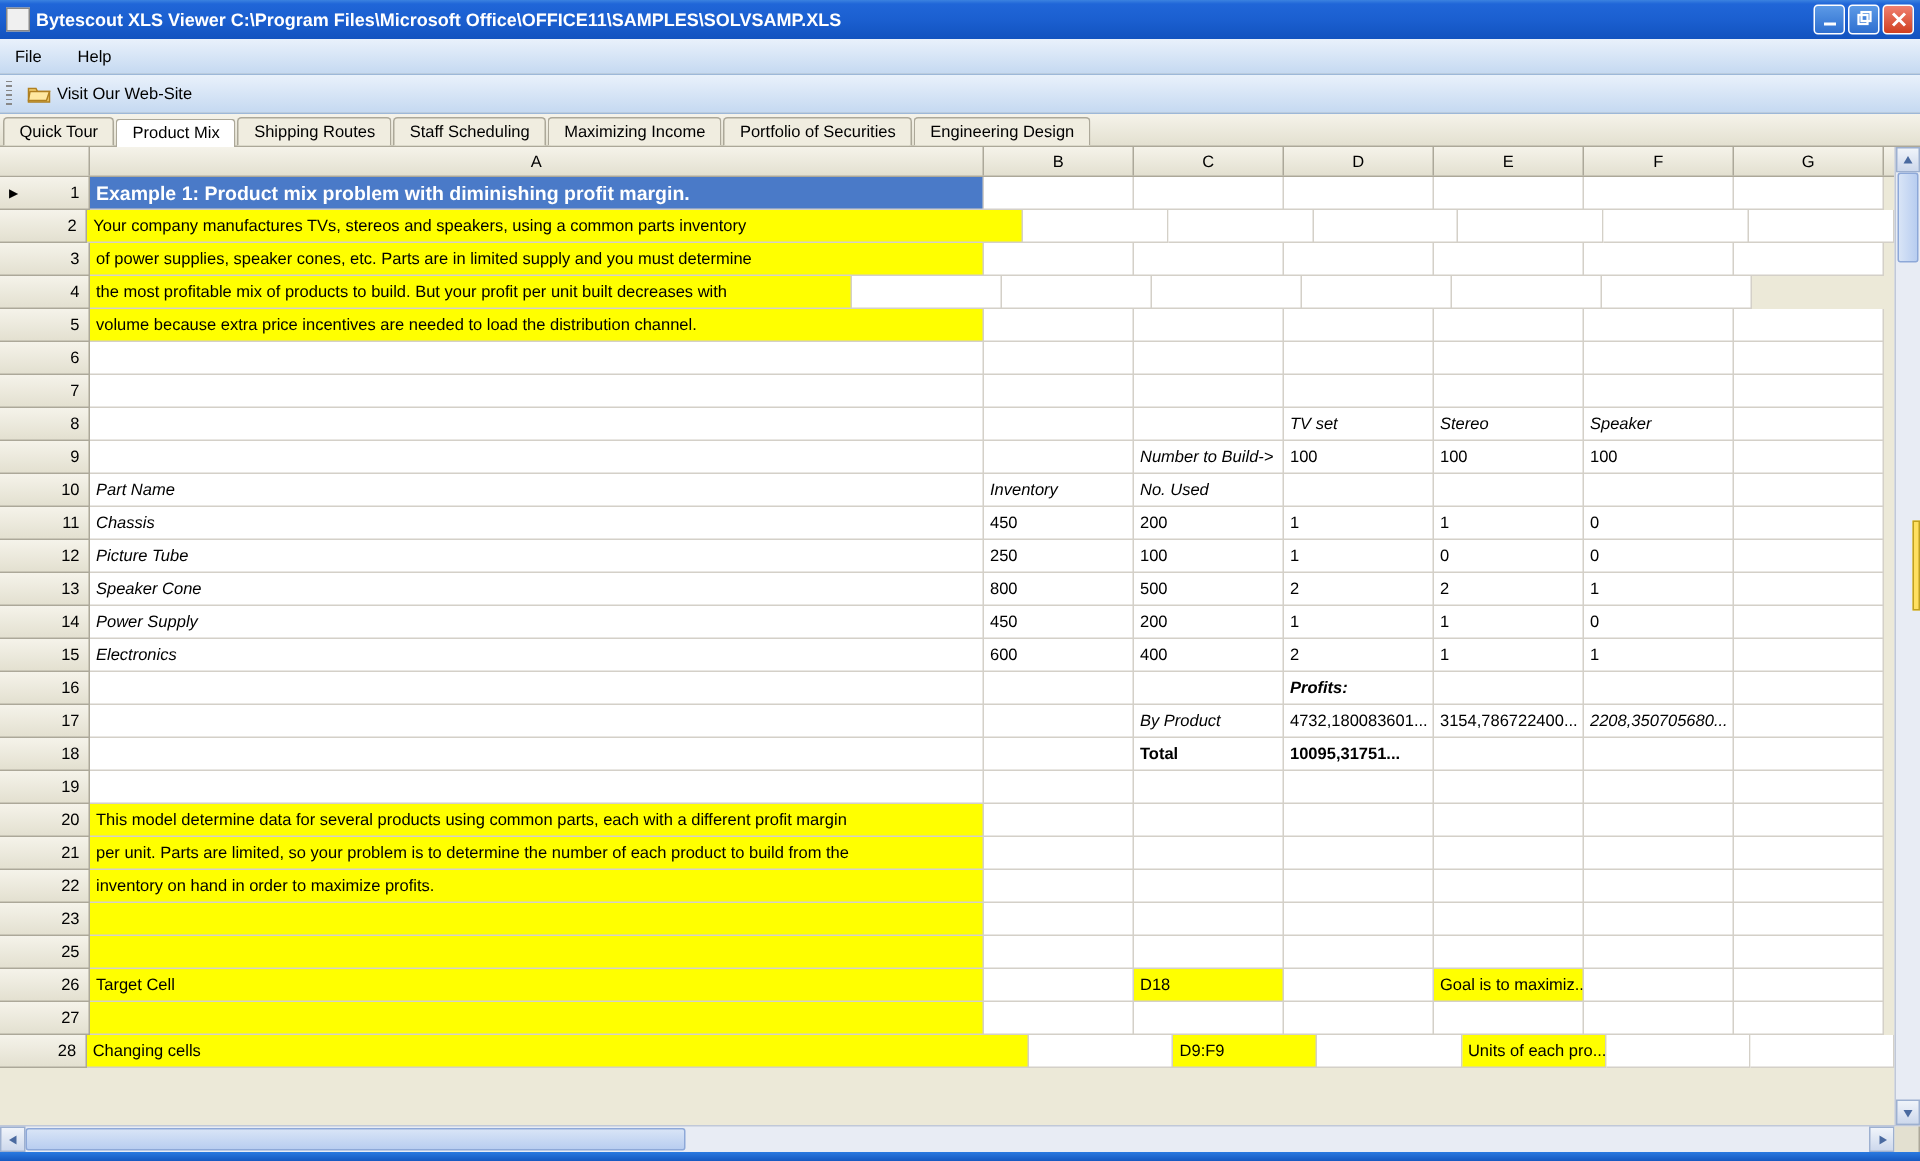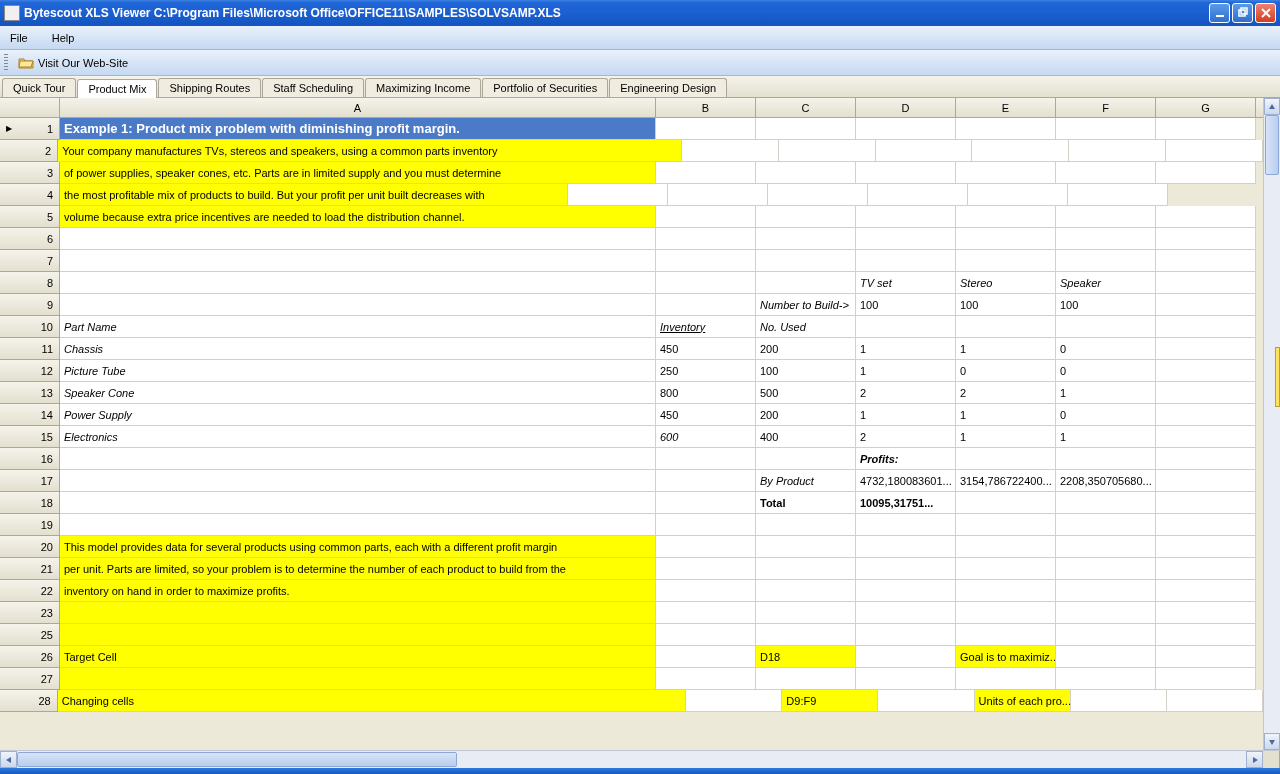--- a/index.html
+++ b/index.html
@@ -224,21 +224,21 @@
           <div class="cell cB" style="width: 100px;"></div>
           <div class="cell cC italic" style="width: 100px;">Number to Build-&gt;</div>
           <div class="cell cD" style="width: 100px;">100</div>
           <div class="cell cE" style="width: 100px;">100</div>
           <div class="cell cF" style="width: 100px;">100</div>
           <div class="cell cG" style="width: 100px;"></div>
         </div>
         <div class="row">
           <div class="rowhdr">10</div>
           <div class="cell cA italic" style="width: 596px;">Part Name</div>
-          <div class="cell cB italic" style="width: 100px; text-decoration: underline;">Inventory</div>
+          <div class="cell cB italic" style="width: 100px;">Inventory</div>
           <div class="cell cC italic" style="width: 100px;">No. Used</div>
           <div class="cell cD" style="width: 100px;"></div>
           <div class="cell cE" style="width: 100px;"></div>
           <div class="cell cF" style="width: 100px;"></div>
           <div class="cell cG" style="width: 100px;"></div>
         </div>
         <div class="row">
           <div class="rowhdr">11</div>
           <div class="cell cA italic" style="width: 596px;">Chassis</div>
           <div class="cell cB" style="width: 100px;">450</div>
@@ -274,21 +274,21 @@
           <div class="cell cB" style="width: 100px;">450</div>
           <div class="cell cC" style="width: 100px;">200</div>
           <div class="cell cD" style="width: 100px;">1</div>
           <div class="cell cE" style="width: 100px;">1</div>
           <div class="cell cF" style="width: 100px;">0</div>
           <div class="cell cG" style="width: 100px;"></div>
         </div>
         <div class="row">
           <div class="rowhdr">15</div>
           <div class="cell cA italic" style="width: 596px;">Electronics</div>
-          <div class="cell cB" style="width: 100px; font-style: italic;">600</div>
+          <div class="cell cB" style="width: 100px;">600</div>
           <div class="cell cC" style="width: 100px;">400</div>
           <div class="cell cD" style="width: 100px;">2</div>
           <div class="cell cE" style="width: 100px;">1</div>
           <div class="cell cF" style="width: 100px;">1</div>
           <div class="cell cG" style="width: 100px;"></div>
         </div>
         <div class="row">
           <div class="rowhdr">16</div>
           <div class="cell cA" style="width: 596px;"></div>
           <div class="cell cB" style="width: 100px;"></div>
@@ -298,21 +298,21 @@
           <div class="cell cF" style="width: 100px;"></div>
           <div class="cell cG" style="width: 100px;"></div>
         </div>
         <div class="row">
           <div class="rowhdr">17</div>
           <div class="cell cA" style="width: 596px;"></div>
           <div class="cell cB" style="width: 100px;"></div>
           <div class="cell cC italic" style="width: 100px;">By Product</div>
           <div class="cell cD" style="width: 100px;">4732,180083601...</div>
           <div class="cell cE" style="width: 100px;">3154,786722400...</div>
-          <div class="cell cF" style="width: 100px;">2208,350705680...</div>
+          <div class="cell cF" style="width: 100px; font-style: italic;">2208,350705680...</div>
           <div class="cell cG" style="width: 100px;"></div>
         </div>
         <div class="row">
           <div class="rowhdr">18</div>
           <div class="cell cA" style="width: 596px;"></div>
           <div class="cell cB" style="width: 100px;"></div>
           <div class="cell cC bold" style="width: 100px;">Total</div>
           <div class="cell cD bold" style="width: 100px; text-align: right;">10095,31751...</div>
           <div class="cell cE" style="width: 100px;"></div>
           <div class="cell cF" style="width: 100px;"></div>
@@ -323,21 +323,21 @@
           <div class="cell cA" style="width: 596px;"></div>
           <div class="cell cB" style="width: 100px;"></div>
           <div class="cell cC" style="width: 100px;"></div>
           <div class="cell cD" style="width: 100px;"></div>
           <div class="cell cE" style="width: 100px;"></div>
           <div class="cell cF" style="width: 100px;"></div>
           <div class="cell cG" style="width: 100px;"></div>
         </div>
         <div class="row">
           <div class="rowhdr">20</div>
-          <div class="cell cA yellow" style="width: 596px;">This model provides data for several products using common parts, each with a different profit margin</div>
+          <div class="cell cA yellow" style="width: 596px;">This model determine data for several products using common parts, each with a different profit margin</div>
           <div class="cell cB" style="width: 100px;"></div>
           <div class="cell cC" style="width: 100px;"></div>
           <div class="cell cD" style="width: 100px;"></div>
           <div class="cell cE" style="width: 100px;"></div>
           <div class="cell cF" style="width: 100px;"></div>
           <div class="cell cG" style="width: 100px;"></div>
         </div>
         <div class="row">
           <div class="rowhdr">21</div>
           <div class="cell cA yellow" style="width: 596px;">per unit.  Parts are limited, so your problem is to determine the number of each product to build from the</div>

